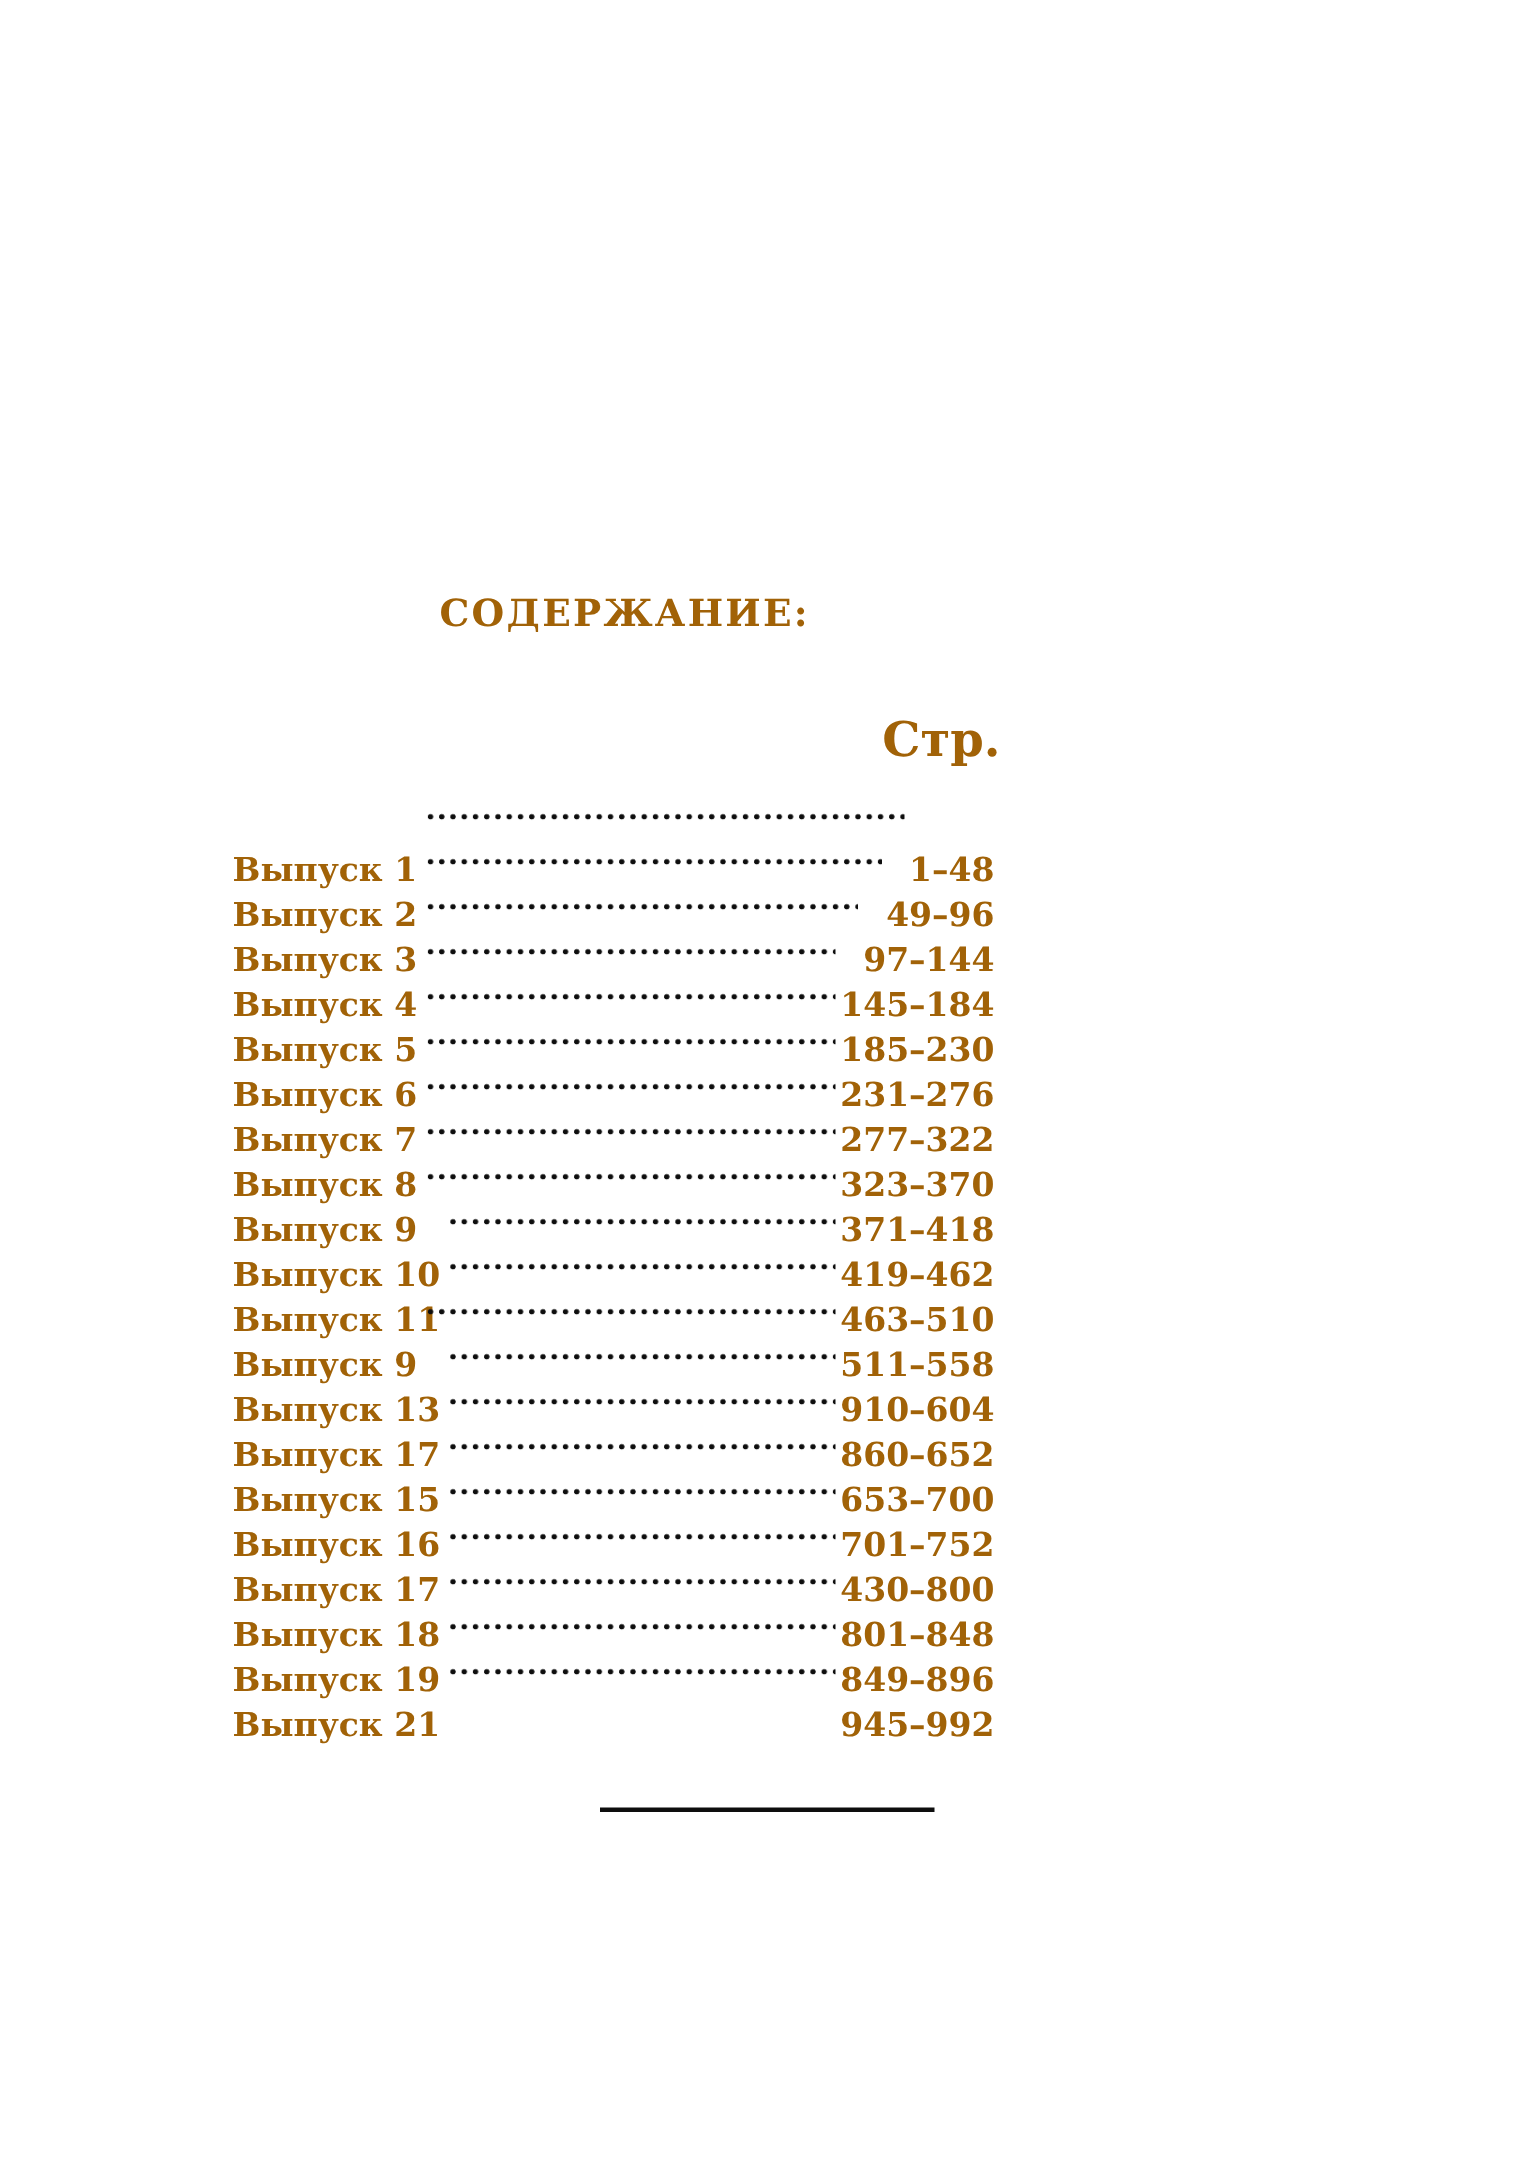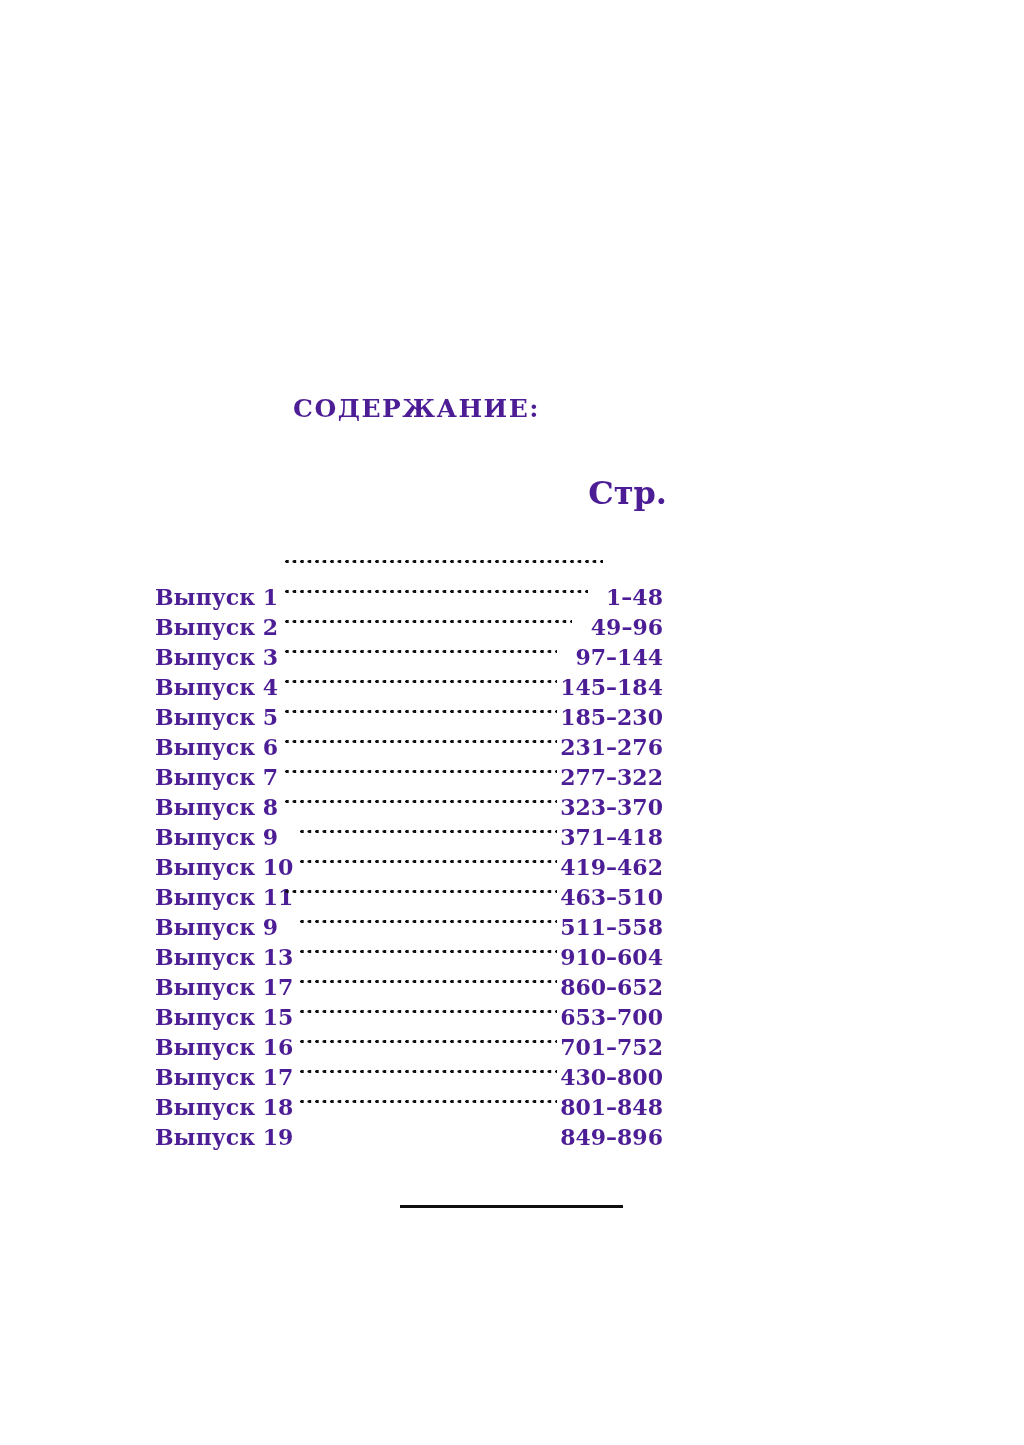--- a/index.html
+++ b/index.html
@@ -6,21 +6,21 @@
     margin: 0;
     padding: 0;
     background: #ffffff;
   }
   .page {
     position: relative;
     width: 813px;
     height: 1445px;
     background: #ffffff;
     font-family: "DejaVu Serif", "Liberation Serif", serif;
-    color: #4c1d95;
+    color: #a16207;
     overflow: hidden;
   }
   .title {
     position: absolute;
     top: 394px;
     left: 20px;
     right: 0;
     margin: 0;
     text-align: center;
     font-size: 25px;
@@ -29,21 +29,21 @@
   }
   .col-header {
     position: absolute;
     top: 474px;
     right: 146px;
     font-size: 32px;
     font-weight: bold;
   }
   .toc {
     position: absolute;
-    top: 541px;
+    top: 524px;
     left: 155px;
     right: 150px;
   }
   .row {
     display: flex;
     align-items: baseline;
     height: 30px;
     line-height: 30px;
     font-size: 22px;
     font-weight: bold;
@@ -189,15 +189,20 @@
     <span class="pages">801–848</span>
   </div>
 
   <div class="row">
     <span class="label">Выпуск 19</span>
     <span class="leader"></span>
     <span class="pages">849–896</span>
   </div>
 
 
+  <div class="row">
+    <span class="label">Выпуск 21</span>
+    <span class="leader"></span>
+    <span class="pages">945–992</span>
+  </div>
 </div>
   <div class="end-rule"></div>
 </div>
 
 </body></html>

